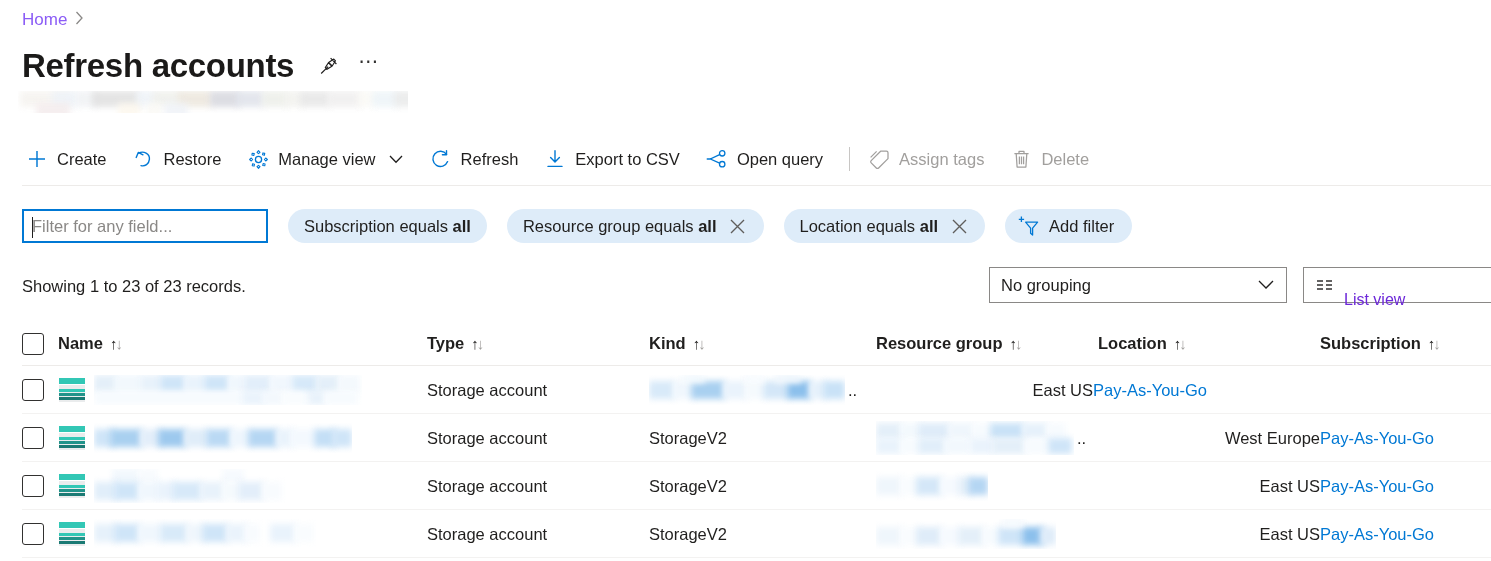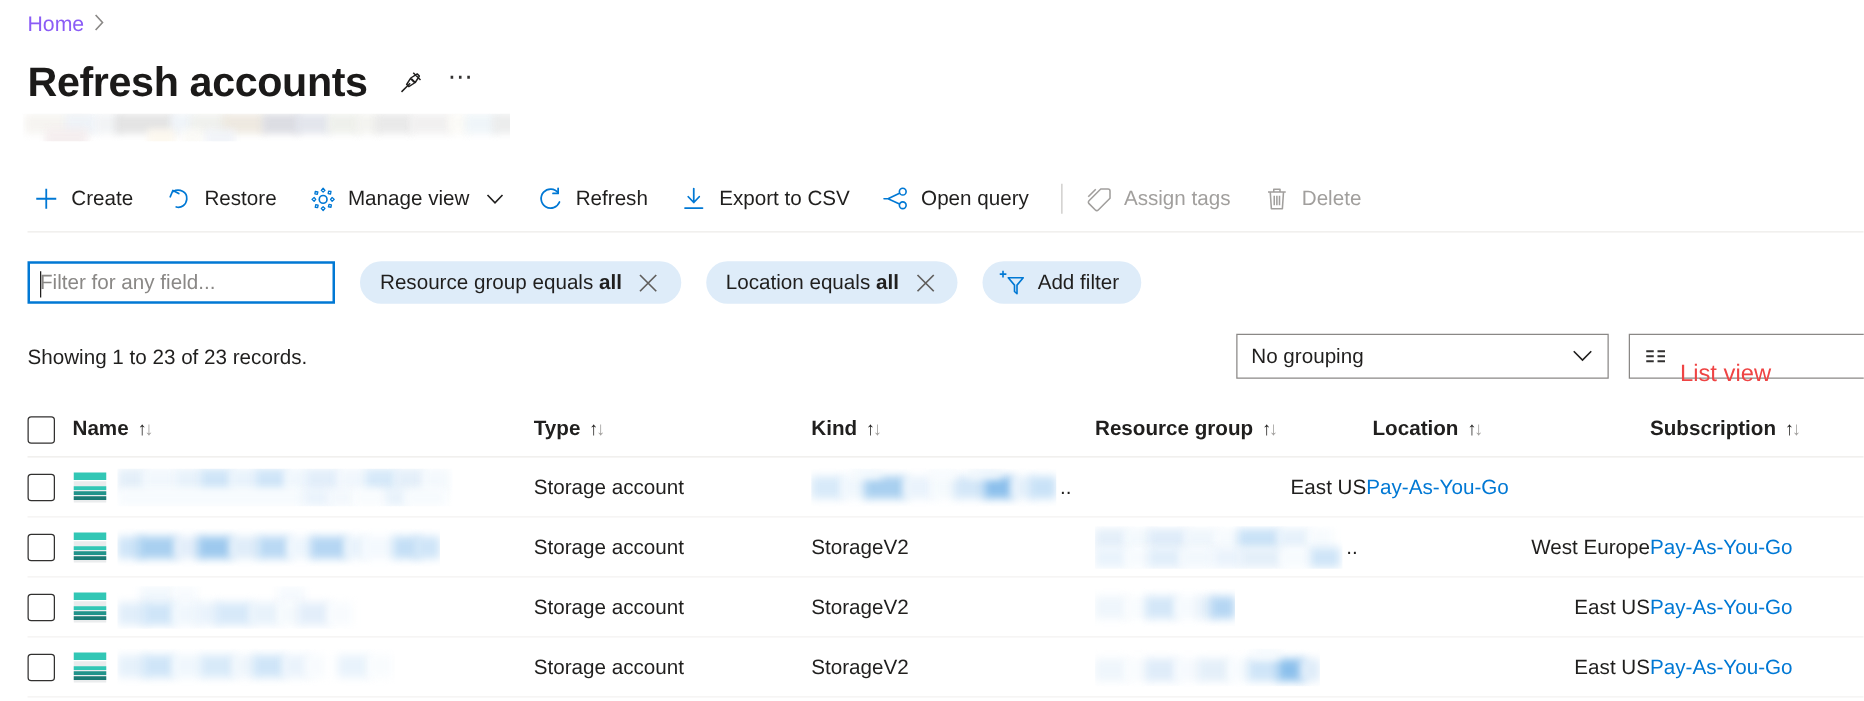--- a/index.html
+++ b/index.html
@@ -279,21 +279,21 @@
   .listview-ico {
     width: 20px;
     height: 20px;
     margin-right: 8px;
     display: flex;
     align-items: center;
     justify-content: center;
     color: #323130;
     flex: none;
   }
-  .listview-label { font-size: 19px; color: #ef4444; line-height: 20px; margin-top: 29px; }
+  .listview-label { font-size: 16px; color: #6d28d9; line-height: 20px; margin-top: 29px; }
 
   
   .table {
     position: absolute;
     left: 22px;
     top: 322px;
     width: 1469px;
   }
   .trow {
     display: flex;
@@ -527,20 +527,25 @@
 </div>
 <div class="cmdbar-underline"></div>
 
 <div class="filter-row">
 
   <div class="filter-input-wrap">
     <input class="filter-input" type="text" placeholder="Filter for any field..." style="">
     <span class="caret"></span>
   </div>
 
+  <div class="pill">
+    <span class="pill-text">
+      <span>Subscription equals </span><b>all</b>
+    </span>
+  </div>
 
   <div class="pill">
     <span class="pill-text">
       <span>Resource group equals </span><b>all</b>
     </span>
     <span class="pill-x">
       <svg width="17" height="17" viewBox="0 0 17 17" fill="none" aria-hidden="true">
         <path d="M2 2 L15 15 M15 2 L2 15" stroke="#605e5c" stroke-width="1.35"></path>
       </svg>
     </span>

